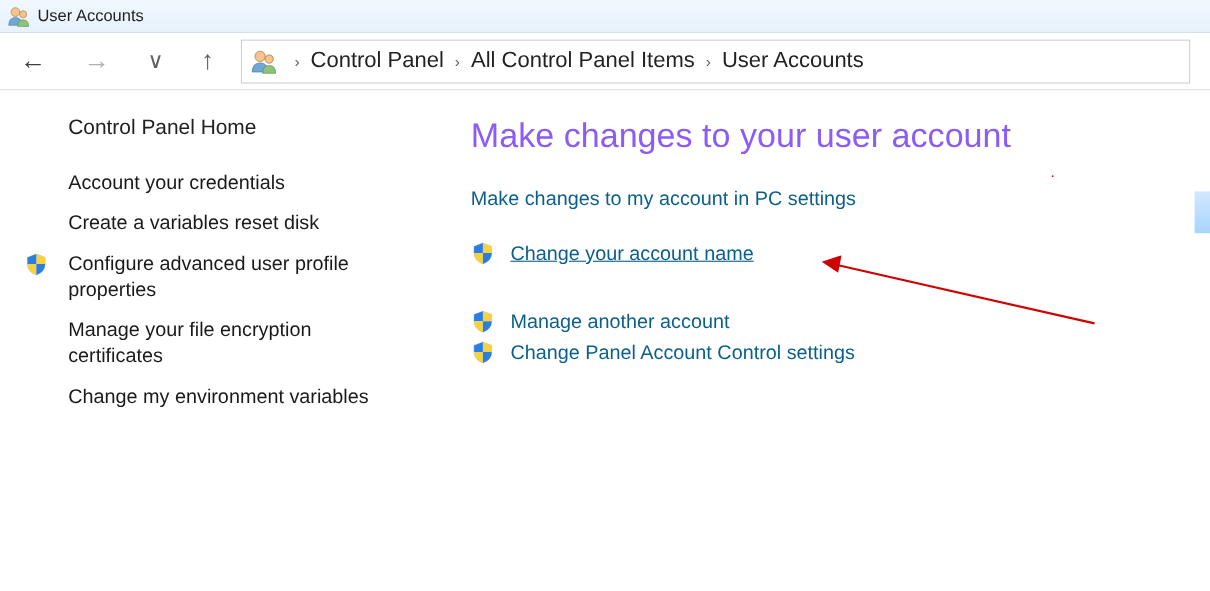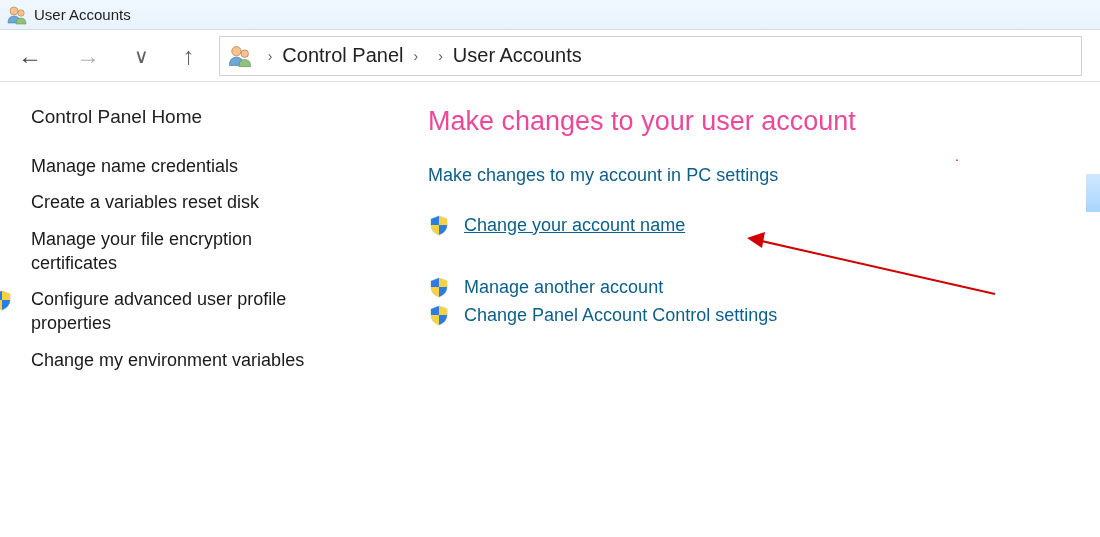--- a/index.html
+++ b/index.html
@@ -84,21 +84,21 @@
       font-size: 20px;
       color: #222;
       cursor: pointer;
     }
     .content {
       display: flex;
       padding-top: 24px;
     }
     .sidebar {
       width: 380px;
-      padding-left: 31px;
+      padding-left: 62px;
       padding-right: 40px;
     }
     .sidebar-home {
       font-size: 19px;
       color: #222;
       margin-bottom: 26px;
     }
     .sidebar-link {
       font-size: 18px;
       color: #1a1a1a;
@@ -114,22 +114,22 @@
     .sidebar-link.with-shield .shield-icon {
       position: absolute;
       left: 0;
       top: 2px;
     }
     .main {
       flex: 1;
       padding-left: 48px;
     }
     .page-heading {
-      font-size: 27px;
-      color: #ec4899;
+      font-size: 31px;
+      color: #8b5cf6;
       font-weight: 400;
       margin-bottom: 28px;
     }
     .pc-settings-link {
       font-size: 18px;
       color: #0b5f8a;
       margin-bottom: 28px;
       cursor: pointer;
     }
     .action-row {
@@ -204,56 +204,57 @@
       <svg width="26" height="26" viewBox="0 0 22 22">
         <circle cx="8" cy="7" r="4" fill="#f7c28b" stroke="#9c6c3a" stroke-width="0.5"></circle>
         <path d="M2 19 Q2 12 8 12 Q14 12 14 19 Z" fill="#6ea8d8" stroke="#3f6f9a" stroke-width="0.5"></path>
         <circle cx="15" cy="9" r="3.2" fill="#f7c28b" stroke="#9c6c3a" stroke-width="0.5"></circle>
         <path d="M10 20 Q10 14 15 14 Q20 14 20 20 Z" fill="#8fc27c" stroke="#5a8a4a" stroke-width="0.5"></path>
       </svg>
     </span>
     <span class="crumb-sep">›</span>
     <span class="crumb">Control Panel</span>
     <span class="crumb-sep">›</span>
+    <span class="crumb">All Control Panel Items</span>
     <span class="crumb-sep">›</span>
     <span class="crumb">User Accounts</span>
   </div>
 </div>
 
 <div class="content">
 
   <div class="sidebar">
     <div class="sidebar-home">Control Panel Home</div>
 
     <div class="sidebar-link">
-      <span>Manage name credentials</span>
+      <span>Account your credentials</span>
     </div>
 
     <div class="sidebar-link">
       <span>Create a variables reset disk</span>
-    </div>
-
-    <div class="sidebar-link">
-      <span>Manage your file encryption certificates</span>
     </div>
 
     <div class="sidebar-link with-shield">
       <span class="shield-icon">
         <svg width="22" height="22" viewBox="0 0 22 22">
           <path d="M11 2 L19 5 L19 11 Q19 18 11 21 Q3 18 3 11 L3 5 Z" fill="#fff" stroke="#888" stroke-width="0.4"></path>
           <path d="M11 2 L19 5 L19 11 L11 11 Z" fill="#f7d23e"></path>
           <path d="M11 2 L3 5 L3 11 L11 11 Z" fill="#2a7de1"></path>
           <path d="M3 11 L11 11 L11 21 Q3 18 3 11 Z" fill="#f7d23e"></path>
           <path d="M19 11 L11 11 L11 21 Q19 18 19 11 Z" fill="#2a7de1"></path>
         </svg>
       </span>
       <span>Configure advanced user profile properties</span>
     </div>
 
     <div class="sidebar-link">
+      <span>Manage your file encryption certificates</span>
+    </div>
+
+    <div class="sidebar-link">
       <span>Change my environment variables</span>
     </div>
   </div>
 
   <div class="main">
     <h1 class="page-heading">Make changes to your user account</h1>
 
     <div class="pc-settings-link">Make changes to my account in PC settings</div>
 
     <div class="action-row">

